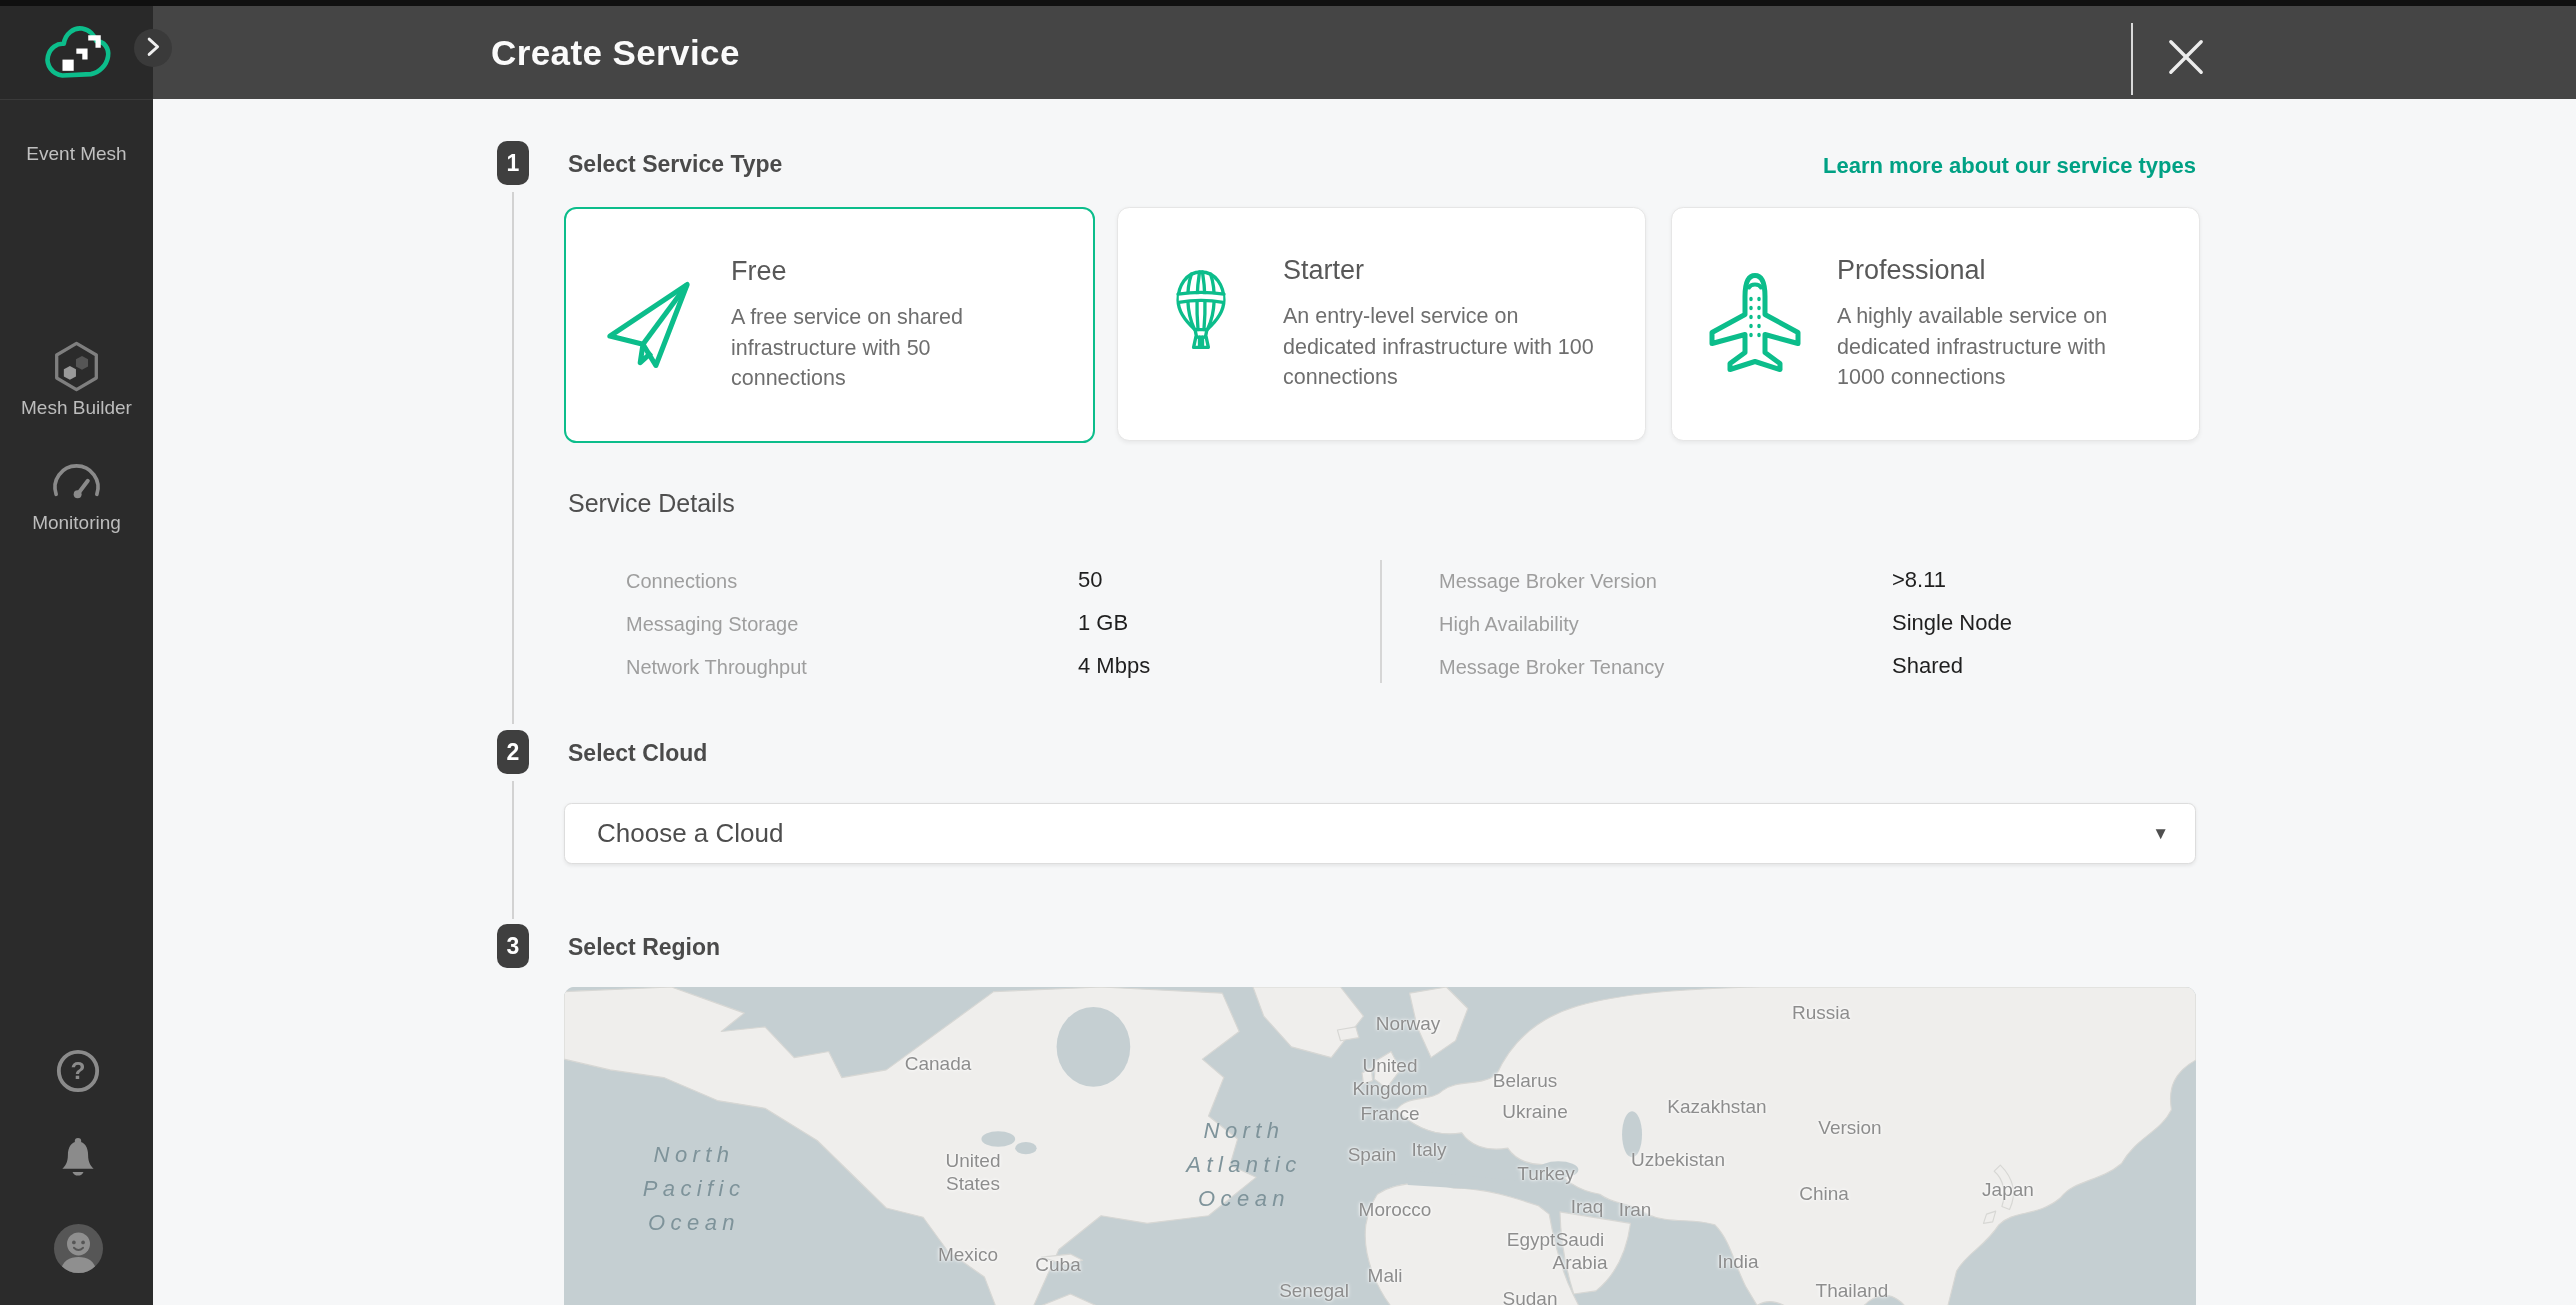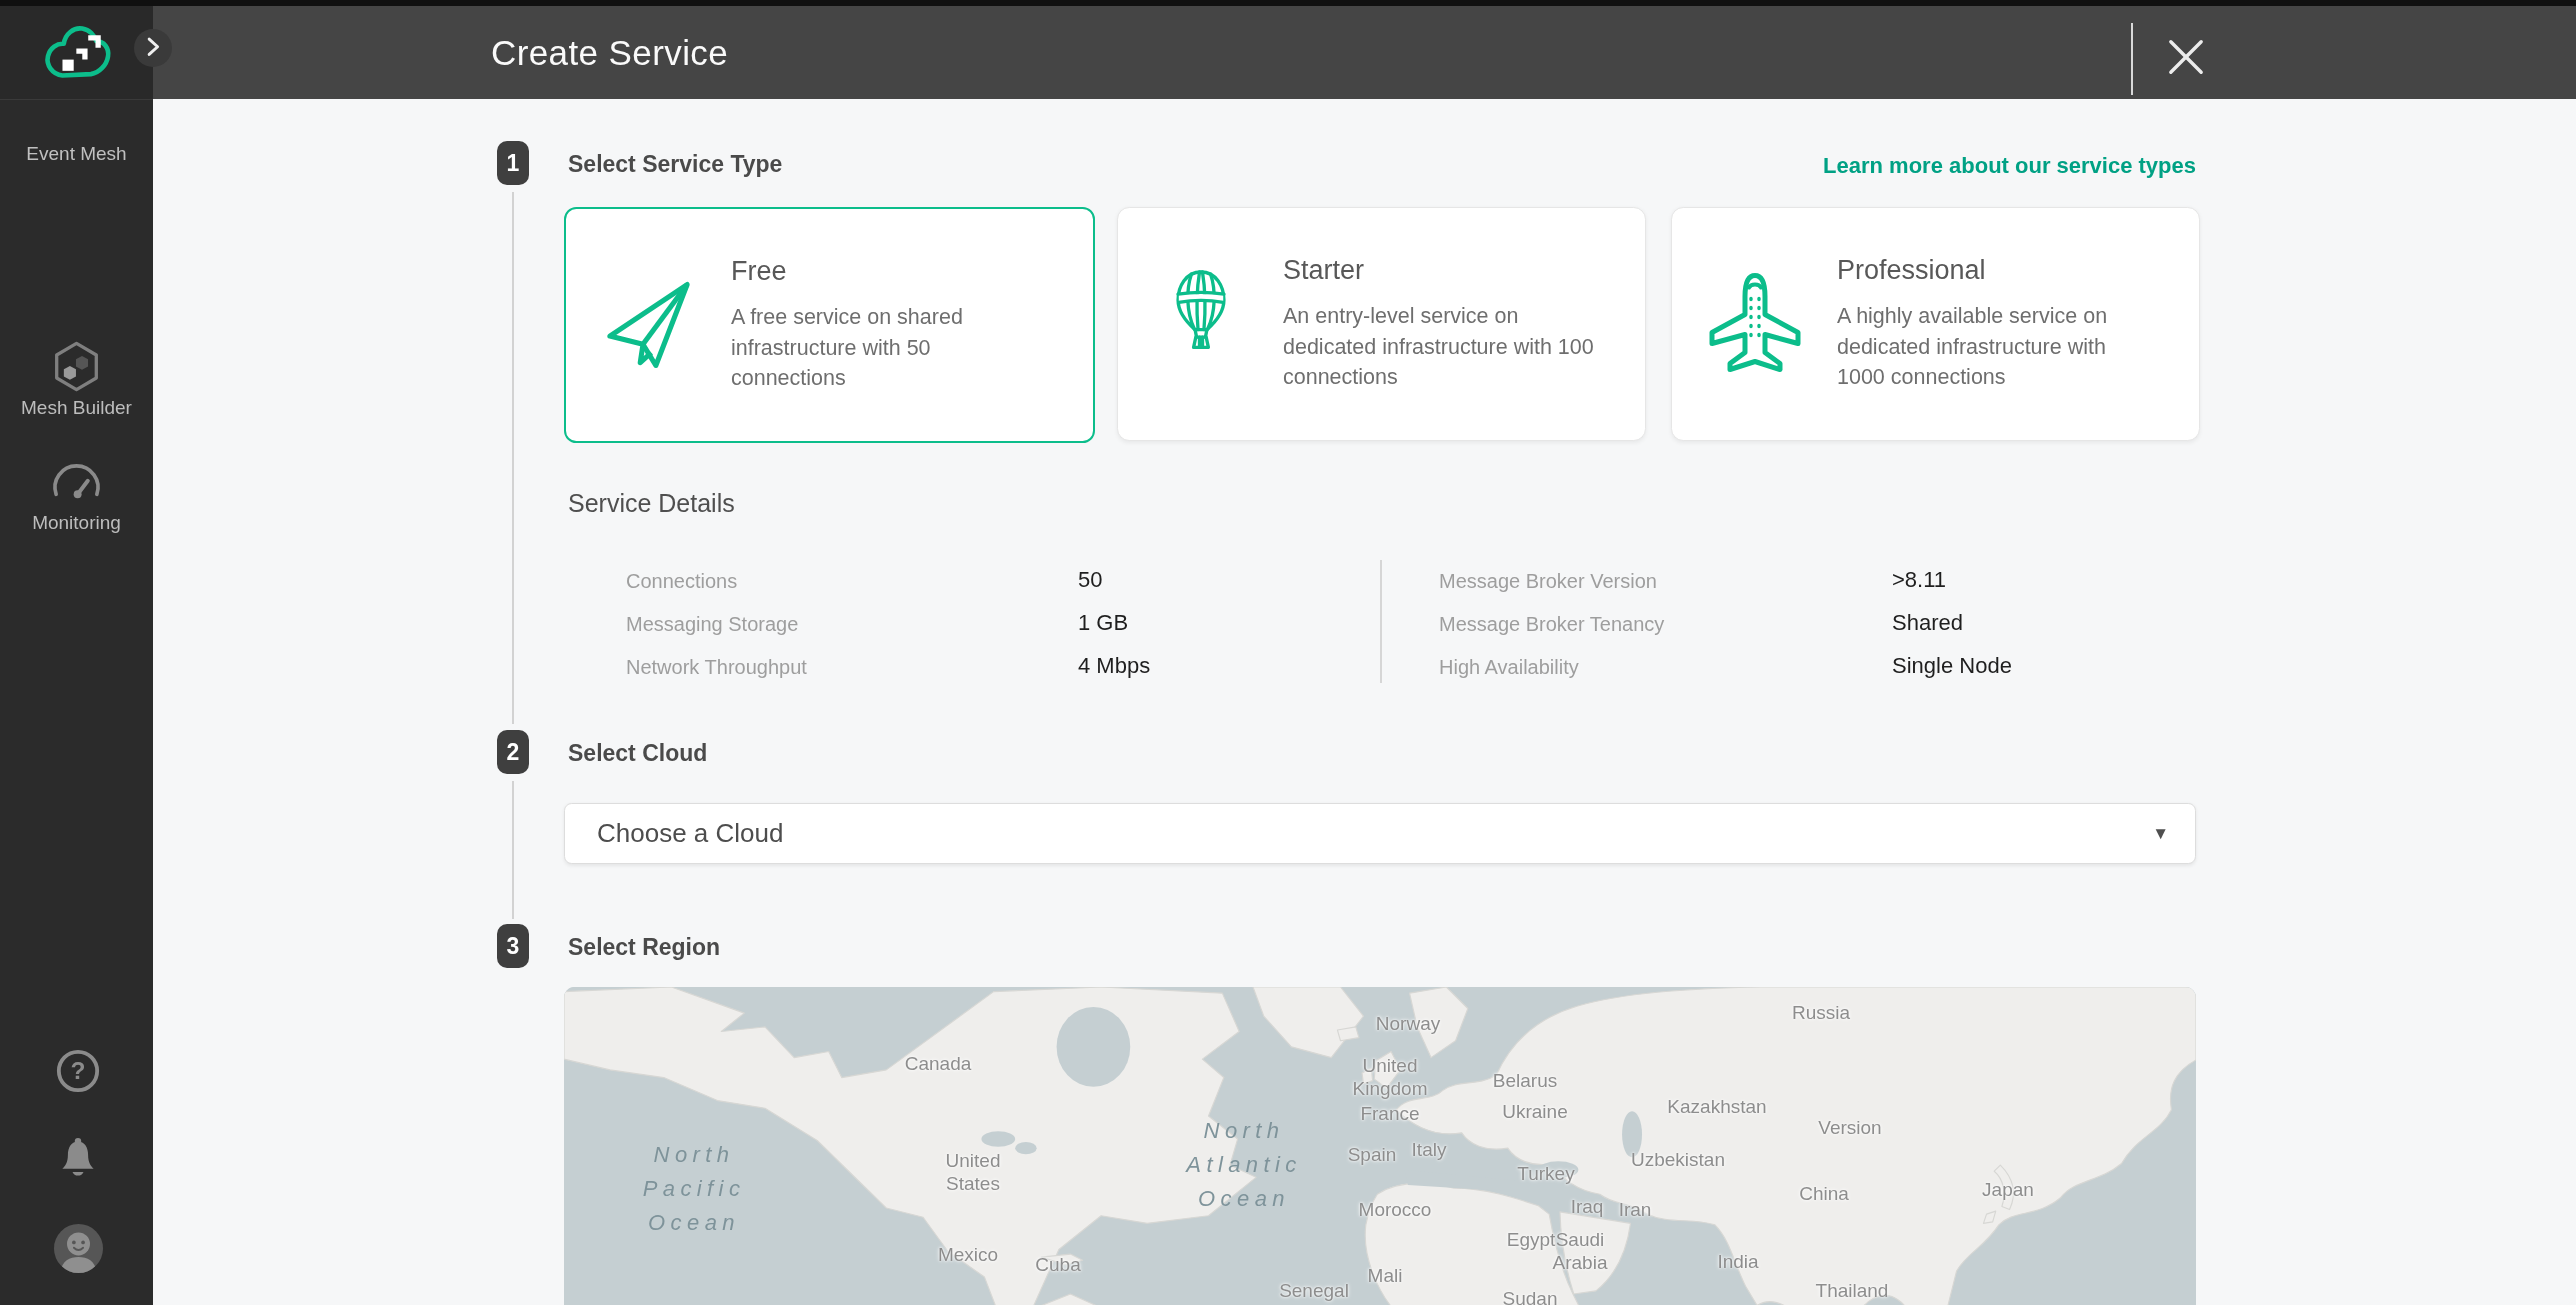--- a/index.html
+++ b/index.html
@@ -3,21 +3,21 @@
 <meta charset="utf-8">
 <style>
   html,body{margin:0;padding:0;}
   body{width:2576px;height:1306px;overflow:hidden;font-family:"Liberation Sans",sans-serif;}
   .page{position:relative;width:2576px;height:1306px;background:#F6F7F8;overflow:hidden;}
 
   
   .top-strip{position:absolute;left:0;top:0;width:2576px;height:6.1px;background:#101010;}
   .header{position:absolute;left:153px;top:6.1px;width:2423px;height:93px;background:#454545;}
   .header-title{position:absolute;left:338px;top:0;height:93px;display:flex;align-items:center;
-    color:#fafafa;font-size:35px;font-weight:400;letter-spacing:0.4px;}
+    color:#fafafa;font-size:35px;font-weight:700;letter-spacing:0.4px;}
   .close-divider{position:absolute;left:1978px;top:17px;width:1.5px;height:72px;background:#d9d9d9;}
   .close-btn{position:absolute;left:2011px;top:29px;width:44px;height:44px;cursor:pointer;background:none;border:none;padding:0;}
 
   
   .sidebar{position:absolute;left:0;top:6.1px;width:153px;height:1300px;background:#2b2b2b;}
   .logo-block{position:absolute;left:0;top:0;width:153px;height:93px;background:#292929;border-bottom:0.8px solid #3a3a3a;}
   .logo-block svg{position:absolute;left:37px;top:14px;}
   .expand-btn{position:absolute;left:134px;top:23px;width:38px;height:38px;border-radius:50%;background:#3a3a3a;border:none;padding:0;
     display:flex;align-items:center;justify-content:center;z-index:5;cursor:pointer;}
   .nav-item{position:absolute;left:0;width:153px;text-align:center;color:#c4c4c4;cursor:pointer;}
@@ -245,26 +245,26 @@
   </div>
 
   <div class="sd-divider"></div>
 
   <div class="sd-col" style="left:1439px;width:767px;">
     <div class="sd-row">
       <span class="sd-label">Message Broker Version</span>
       <span class="sd-value" style="left:453px;">&gt;8.11</span>
     </div>
     <div class="sd-row">
+      <span class="sd-label">High Availability</span>
+      <span class="sd-value" style="left:453px;">Single Node</span>
+    </div>
+    <div class="sd-row">
       <span class="sd-label">Message Broker Tenancy</span>
       <span class="sd-value" style="left:453px;">Shared</span>
-    </div>
-    <div class="sd-row">
-      <span class="sd-label">High Availability</span>
-      <span class="sd-value" style="left:453px;">Single Node</span>
     </div>
   </div>
 
   <div class="step-badge" style="top:730px;">
     <span>2</span>
   </div>
   <div class="step-title" style="top:740px;">Select Cloud</div>
 
   <div class="dropdown">
     <span class="dropdown-value">Choose a Cloud</span>

